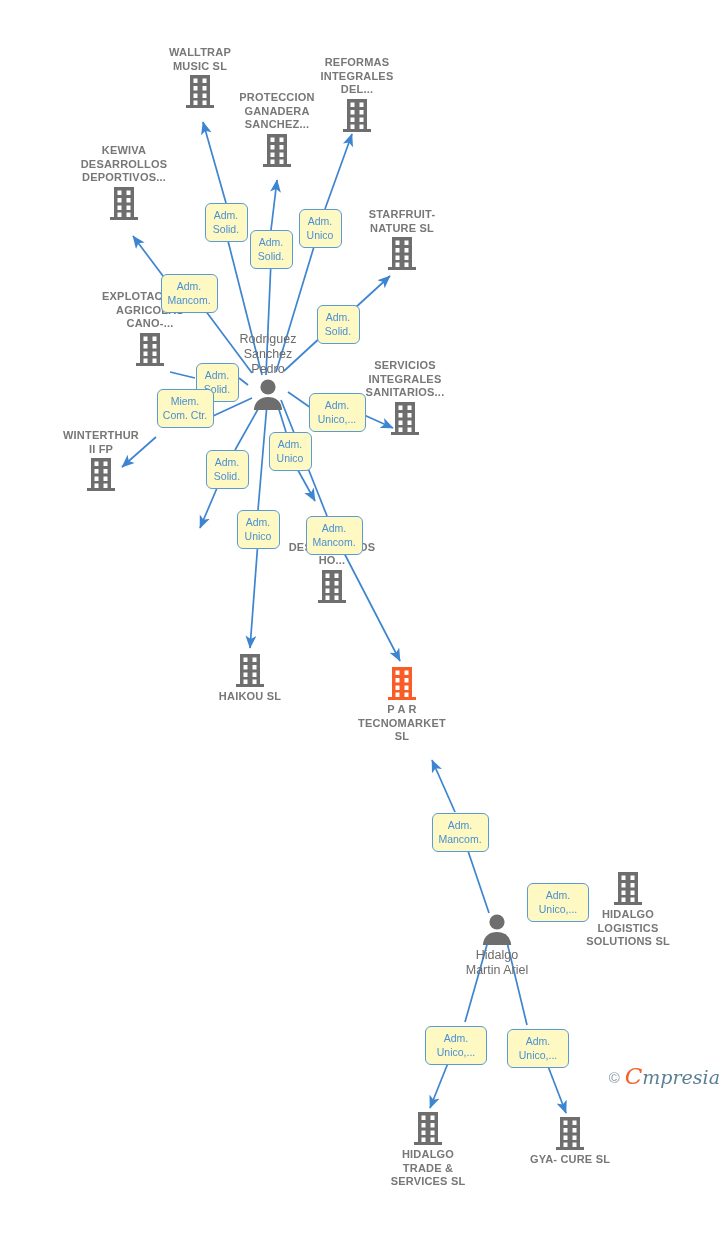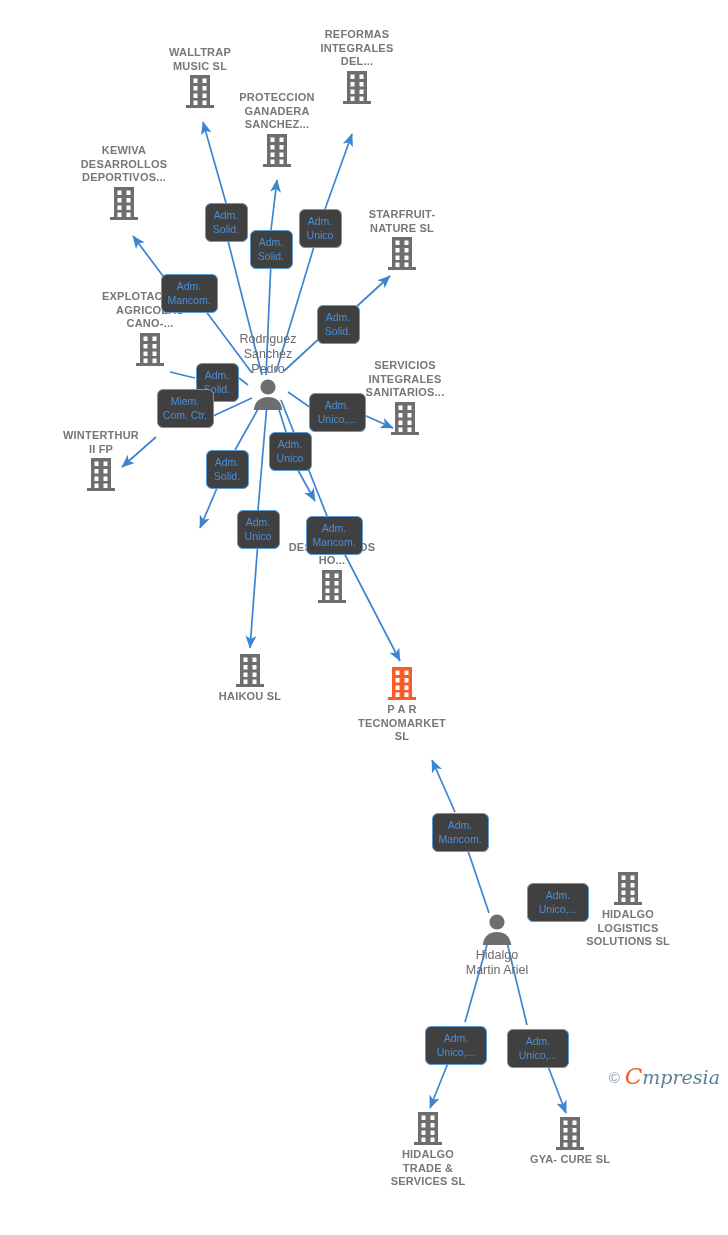--- a/index.html
+++ b/index.html
@@ -19,21 +19,21 @@
   }
   .node .cap.person{
     font-weight:normal;font-size:12.5px;line-height:15px;color:#6b6b6b;
     letter-spacing:0;
   }
   .node .glyph{display:block;line-height:0;}
   .node .glyph svg{display:inline-block;vertical-align:top;}
 
   
   .chip{
-    position:absolute;background:#404040;border:1.4px solid #5b9bd5;border-radius:6px;
+    position:absolute;background:#fef9c3;border:1.4px solid #5b9bd5;border-radius:6px;
     color:#4a8fd4;font-size:10.5px;line-height:14px;text-align:center;
     padding:4px 5px 5px 5px;box-sizing:border-box;white-space:pre-line;
     box-shadow:0 0 0 0 rgba(0,0,0,0);
   }
   .chip.w1{width:43px;margin-left:-21.5px;}
   .chip.w3{width:57px;margin-left:-28.5px;}
   .chip.w4{width:62px;margin-left:-31px;}
 
   
   #watermark{
@@ -120,21 +120,21 @@
             <rect x="16.5" y="13" width="4" height="4.5"></rect>
         <rect x="7.5" y="20.5" width="4" height="4.5"></rect>
             <rect x="16.5" y="20.5" width="4" height="4.5"></rect>
         <rect x="7.5" y="27.5" width="4" height="4.5"></rect>
             <rect x="16.5" y="27.5" width="4" height="4.5"></rect>
       </g>
         </svg>
     </span>
   </div>
 
-  <div class="node" style="left:357px;top:28px;">
+  <div class="node" style="left:357px;top:56px;">
     <div class="cap">REFORMAS
 INTEGRALES
 DEL...</div>
     <span class="glyph">
       <svg width="28" height="36" viewBox="0 0 28 36">
           <g fill="#6e6e6e">
         <rect x="4" y="2" width="20" height="30"></rect>
             <rect x="0" y="32" width="28" height="3"></rect>
       </g>
           <g fill="#ffffff">

